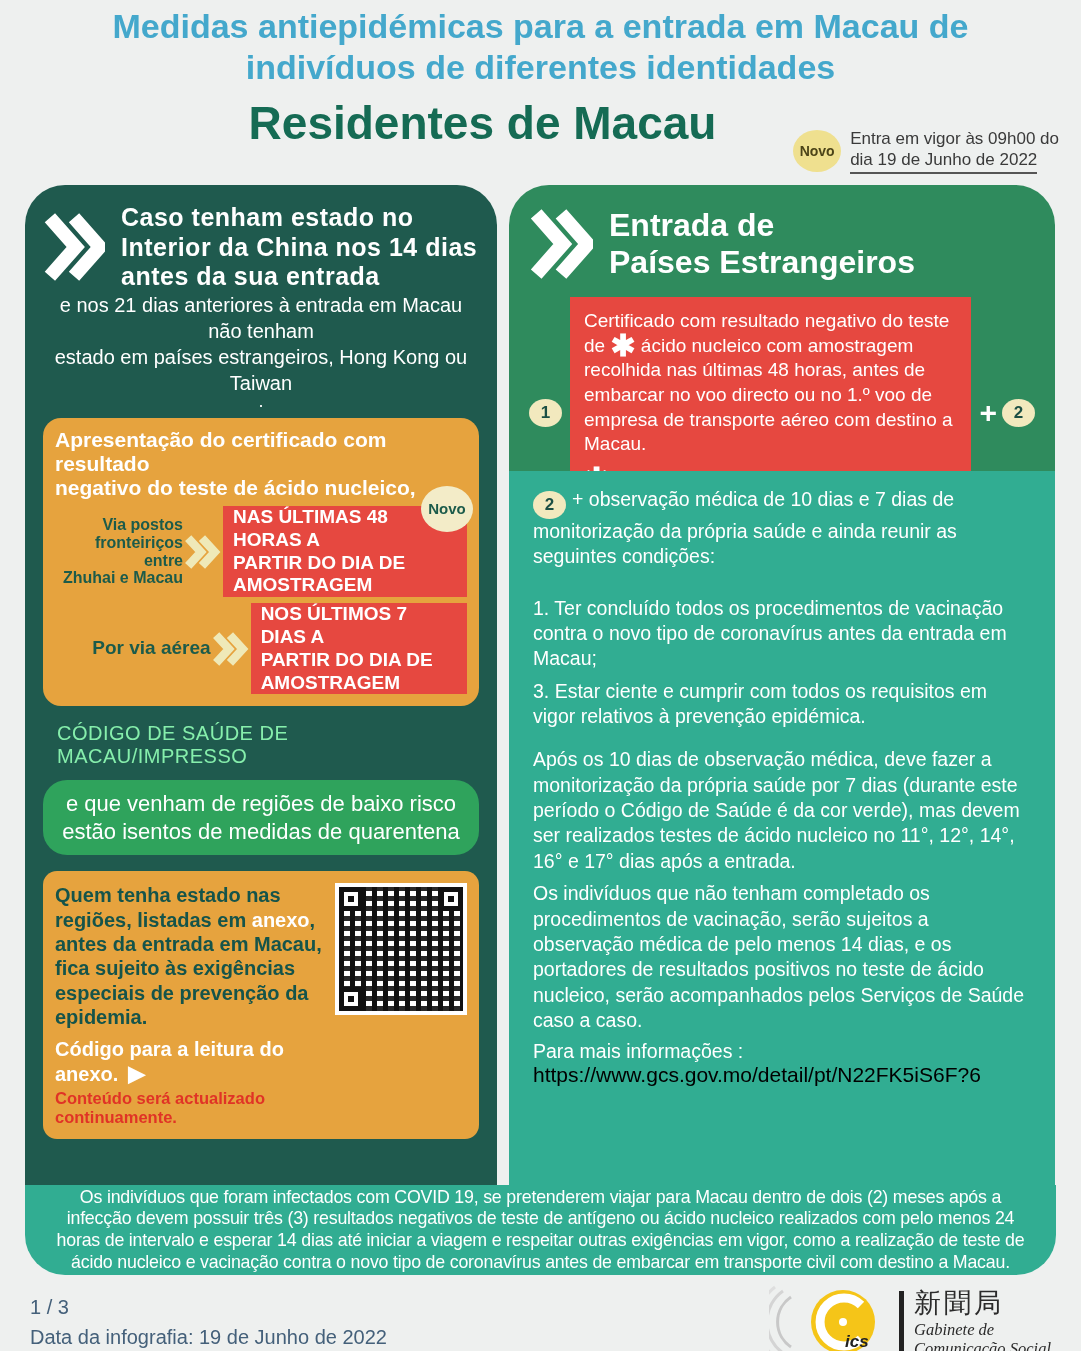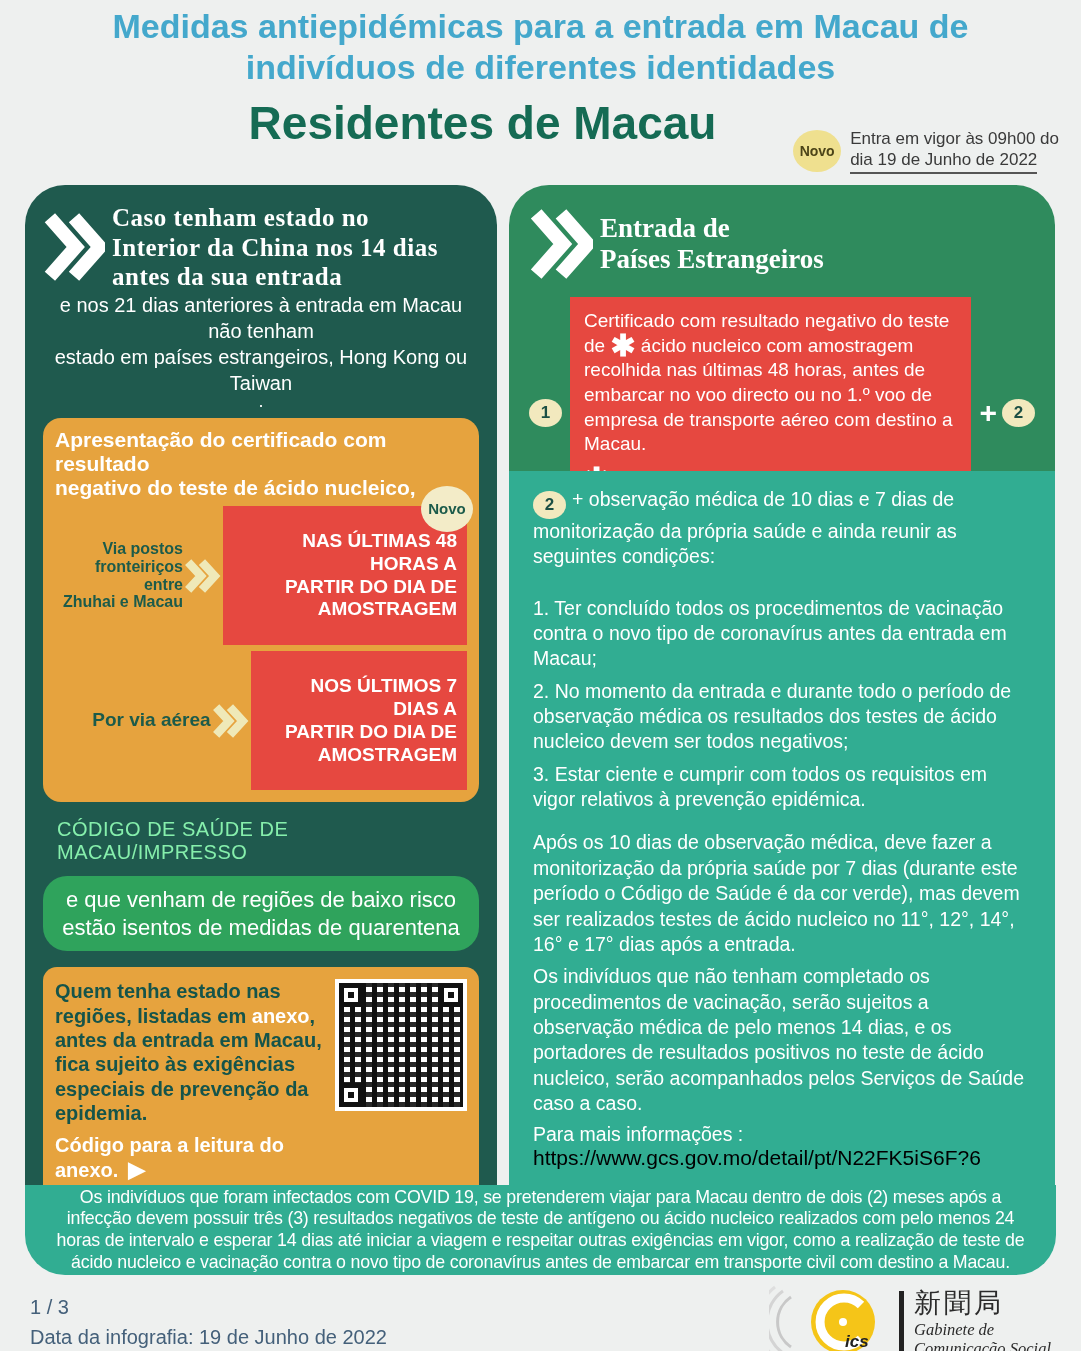--- a/index.html
+++ b/index.html
@@ -18,36 +18,36 @@
   
   .columns { display:flex; margin:0 25px; gap:12px; height:1000px; }
   .col-left { width:472px; background:#1f5a4e; border-radius:40px 40px 0 0; padding:18px 18px 0 18px; color:#fff; overflow:hidden; }
   .col-right { width:546px; display:flex; flex-direction:column; overflow:hidden; }
   .right-top { background:#2f8b5d; border-radius:40px 40px 0 0; height:286px; padding:20px 20px 0 20px; }
   .right-bottom { background:#31ad92; flex:1; padding:16px 24px 0 24px; color:#fff; }
 
   .ml { white-space:pre-line; }
 
   
-  .sect { display:flex; align-items:center; gap:7px;font-family:Liberation Serif, serif; }
+  .sect { display:flex; align-items:center; gap:16px; }
   .sect h3 { color:#fff; font-weight:bold; }
   .chev { flex:0 0 auto; }
 
   
   .china-head h3 { font-size:25px; line-height:1.18; letter-spacing:.5px; }
   .china-para { font-size:20px; line-height:1.3; text-align:center; }
   .stray-dot { text-align:center; font-size:18px; line-height:10px; height:12px; }
 
   .orange-box { background:#e6a33e; border-radius:18px; padding:10px 12px 12px 12px; margin-top:10px; position:relative; }
   .orange-box h4 { color:#fff; font-size:21px; line-height:1.15; font-weight:bold; }
   .ob-row { display:flex; align-items:center; margin-top:6px; position:relative; }
   .ob-label { color:#1c5b4a; font-weight:bold; text-align:right; line-height:1.1; }
   .ob-label.small { font-size:16px; width:128px; }
   .ob-label.big { font-size:19px; width:168px; }
-  .red-box { background:#e64840; color:#fff; font-weight:bold; padding:24px 10px;text-align:right; }
+  .red-box { background:#e64840; color:#fff; font-weight:bold; padding:0 10px; }
   .rb-48 { flex:1; font-size:19px; line-height:1.2; }
   .rb-7 { width:232px; font-size:19px; line-height:1.2; }
   .badge-novo-sm { position:absolute; right:-6px; top:-20px; width:52px; height:46px; background:#f3ecc8; border-radius:50%; display:flex; align-items:center; justify-content:center; color:#1c5b4a; font-size:15px; font-weight:bold; }
 
   .code-line { color:#86efac; font-weight:normal; font-size:20px; letter-spacing:.5px; margin:16px 0 0 14px; }
 
   .lowrisk-box { background:#2fa35c; border-radius:24px; margin-top:12px; padding:10px 8px; text-align:center; font-size:22px; line-height:1.25; color:#fff; }
 
   .annex-box { background:#e6a33e; border-radius:14px; margin-top:16px; padding:12px; display:flex; gap:10px; }
   .annex-text { flex:1; }
@@ -63,21 +63,21 @@
           repeating-linear-gradient(90deg, #111 0 5px, #fff 5px 11px); }
   .qr .f { position:absolute; width:24px; height:24px; border:5px solid #111; background:#fff; }
   .qr .f::after { content:""; position:absolute; left:4px; top:4px; width:6px; height:6px; background:#111; }
   .qr .f.tl { left:0; top:0; } .qr .f.tr { right:0; top:0; } .qr .f.bl { left:0; bottom:0; }
   .qr-annex { width:132px; height:132px; flex:0 0 auto; }
   .badge-num { width:33px; height:28px; background:#f2e9be; border-radius:50%; color:#1c4f44; font-size:17px; font-weight:bold; display:flex; align-items:center; justify-content:center; flex:0 0 auto; }
   .plus { color:#fff; font-size:30px; font-weight:bold; line-height:1; }
   .plus-group { display:flex; align-items:center; gap:5px; }
 
   
-  .right-head h3 { font-size:27px; line-height:1.15; }
+  .right-head h3 { font-size:32px; line-height:1.15; }
   .cert-row { display:flex; align-items:center; gap:8px; margin-top:14px; }
   .cert-box { flex:1; background:#e64840; color:#fff; padding:12px 14px; font-size:19px; line-height:1.3; }
   .cert-box .ast { font-size:30px; line-height:0; vertical-align:-4px; font-weight:bold; }
   .cert-note { margin-top:10px; }
 
   .obs-intro { font-size:19.5px; line-height:1.3; }
   .obs-intro .badge-num { display:inline-flex; vertical-align:-4px; margin-right:6px; }
   .cond { font-size:19.5px; line-height:1.3; margin-top:7px; }
   .cond.first { margin-top:26px; }
   .after-para { font-size:19.5px; line-height:1.3; margin-top:18px; }
@@ -204,21 +204,20 @@
             <span class="plus">+</span>
             <div class="badge-num">2</div>
           </div>
         </div>
       </div>
 
       <div class="right-bottom">
         <p class="obs-intro"><span class="badge-num">2</span><span>+ observação médica de 10 dias e 7 dias de monitorização da própria saúde e ainda reunir as seguintes condições:</span></p>
 
         <p class="cond first">1. Ter concluído todos os procedimentos de vacinação contra o novo tipo de coronavírus antes da entrada em Macau;</p>
-        <p class="cond">2. No momento da entrada e durante todo o período de observação médica os resultados dos testes de ácido nucleico devem ser todos negativos;</p>
         <p class="cond">3. Estar ciente e cumprir com todos os requisitos em vigor relativos à prevenção epidémica.</p>
 
         <p class="after-para">Após os 10 dias de observação médica, deve fazer a monitorização da própria saúde por 7 dias (durante este período o Código de Saúde é da cor verde), mas devem ser realizados testes de ácido nucleico no 11°, 12°, 14°, 16° e 17° dias após a entrada.</p>
         <p class="unvacc-para">Os indivíduos que não tenham completado os procedimentos de vacinação, serão sujeitos a observação médica de pelo menos 14 dias, e os portadores de resultados positivos no teste de ácido nucleico, serão acompanhados pelos Serviços de Saúde caso a caso.</p>
 
         <p class="info-label">Para mais informações :</p>
         <a class="info-url" href="#">https://www.gcs.gov.mo/detail/pt/N22FK5iS6F?6</a>
 
       </div>
 

